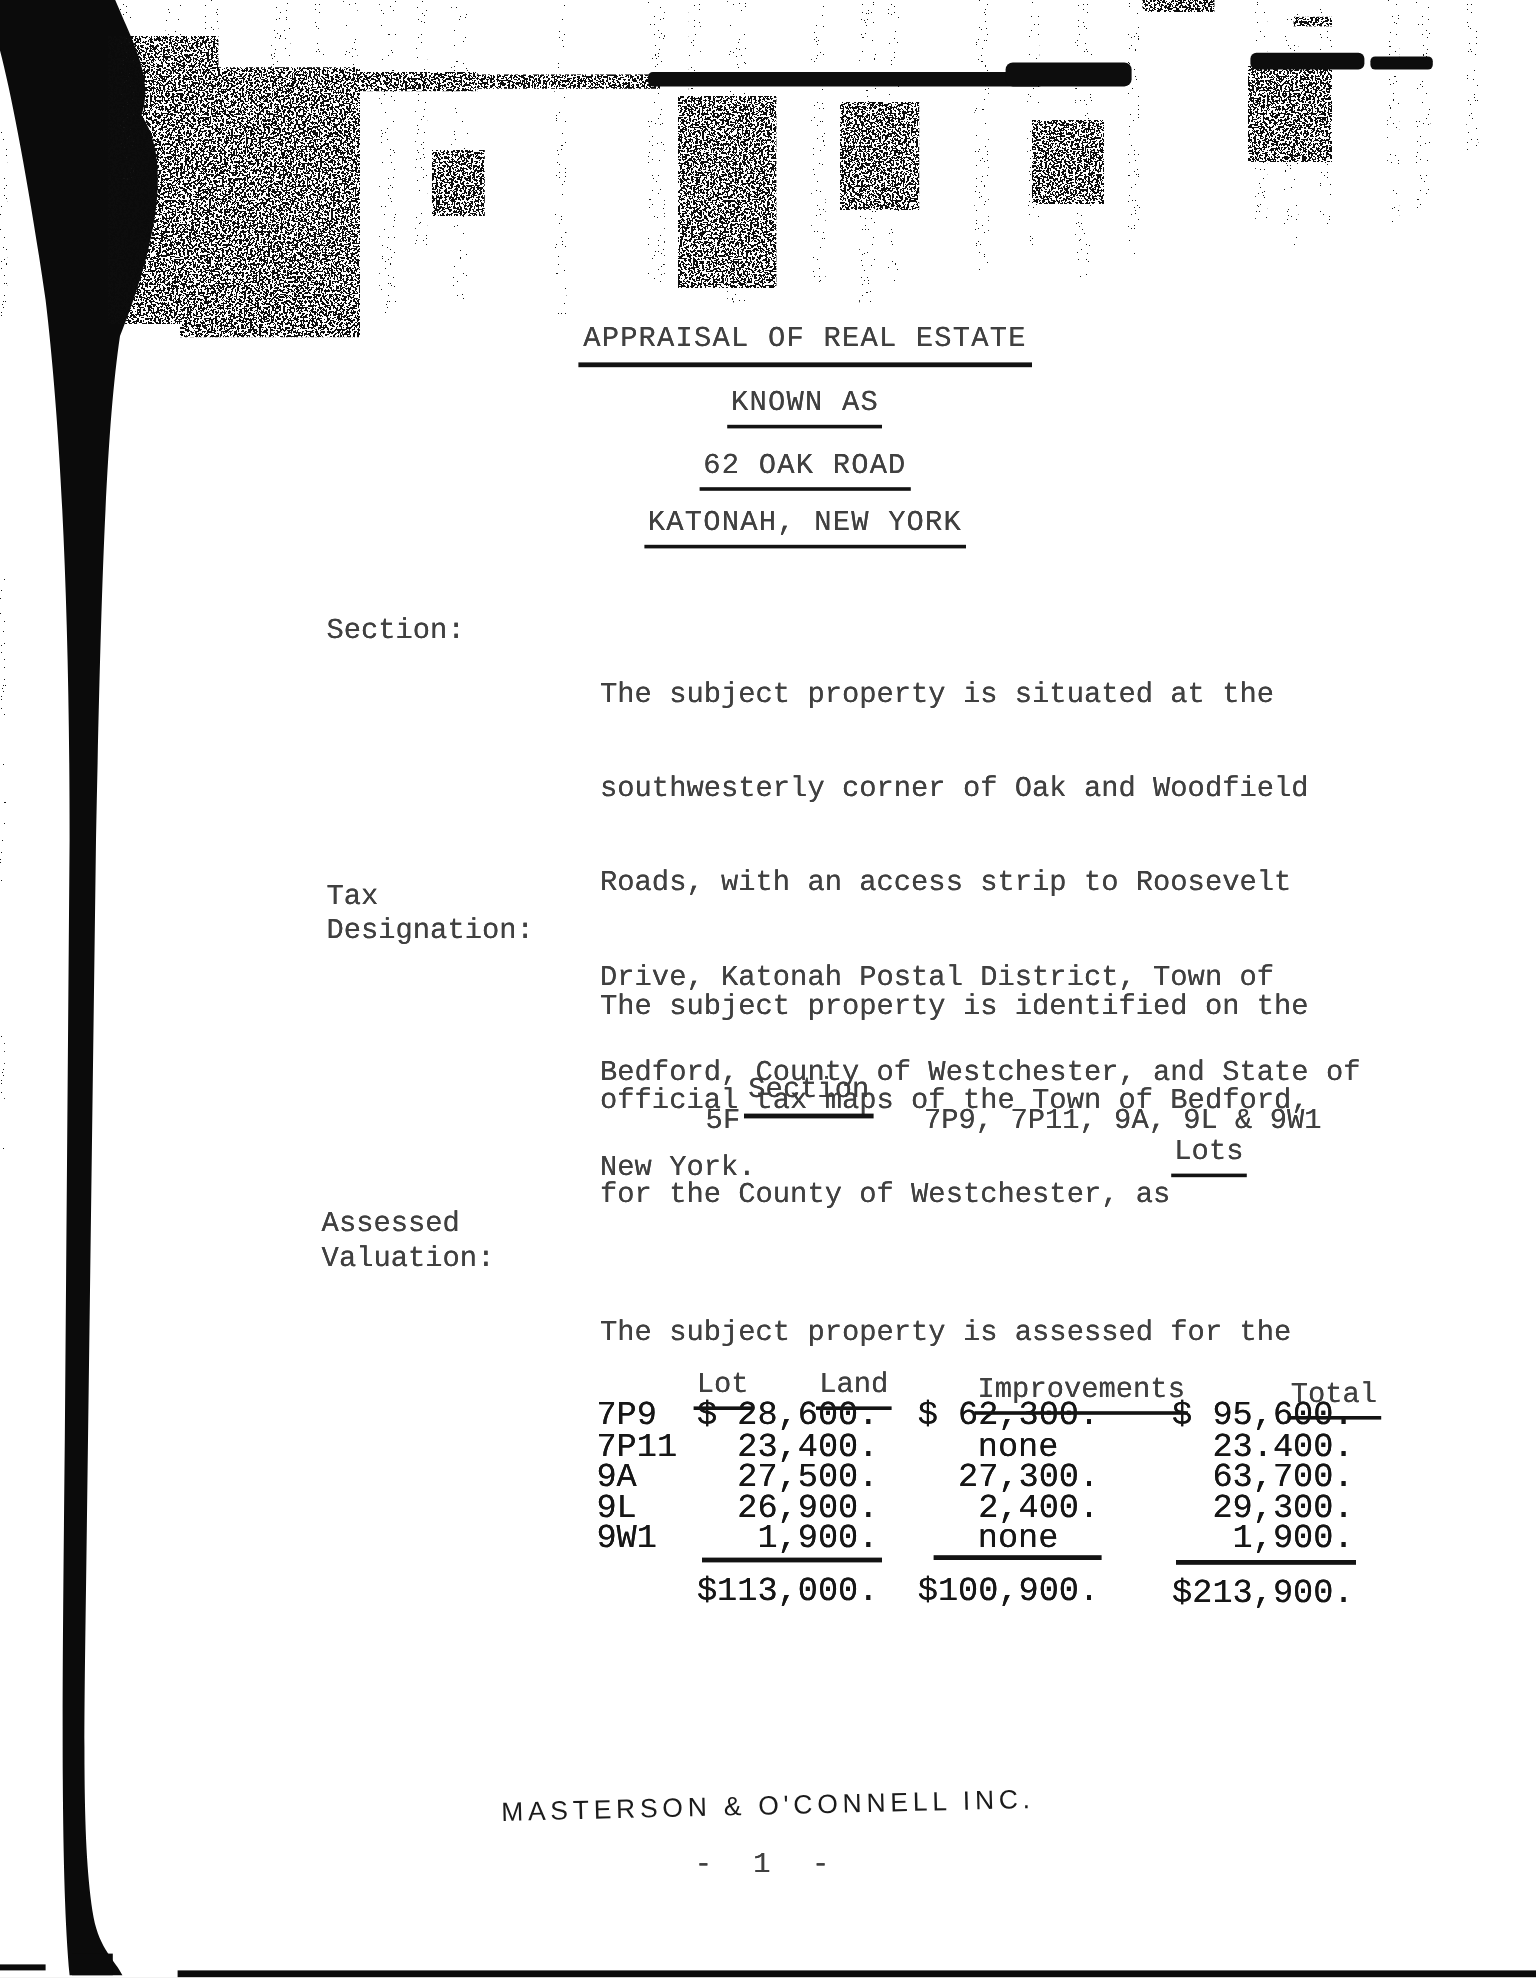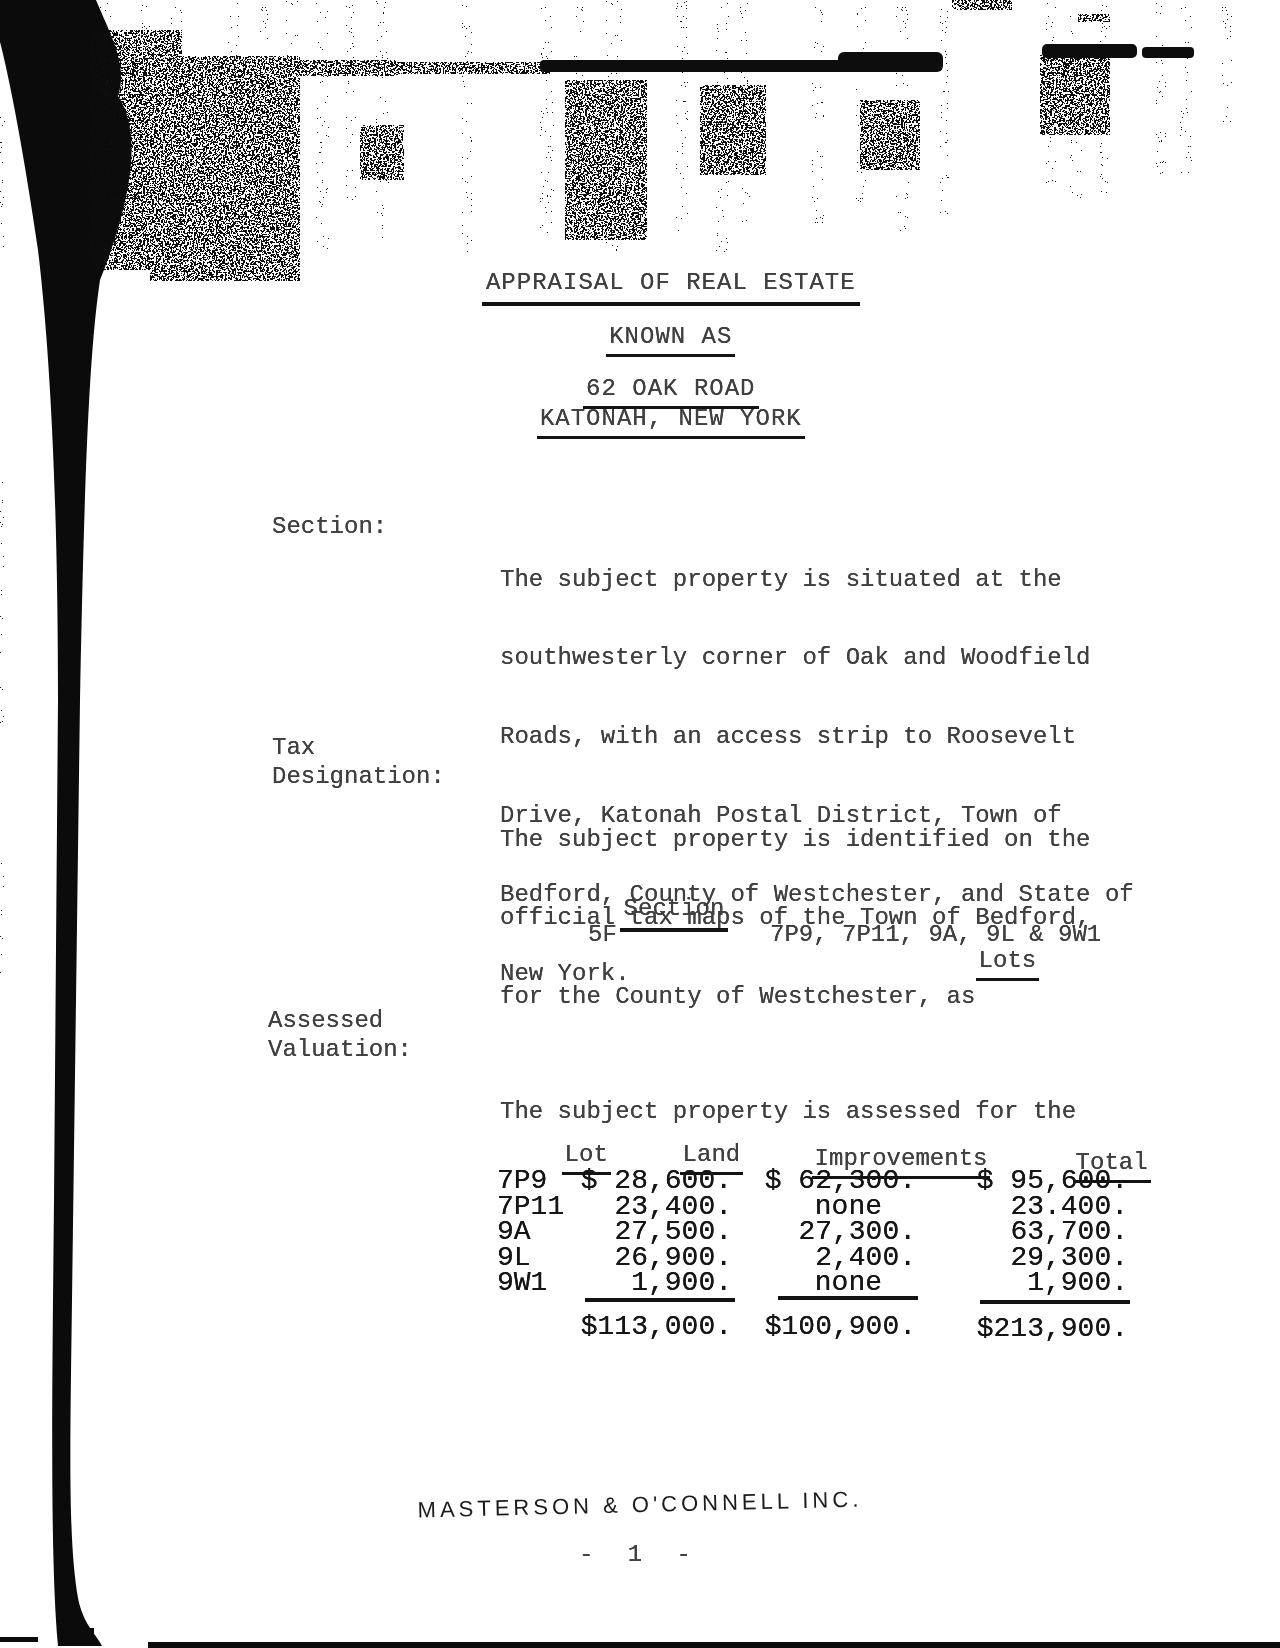--- a/index.html
+++ b/index.html
@@ -146,21 +146,21 @@
 
   <div class="t center ls1" style="top:244px">
     <span class="u4">APPRAISAL OF REAL ESTATE</span>
   </div>
   <div class="t center ls1" style="top:298px">
     <span class="u3">KNOWN AS</span>
   </div>
   <div class="t center ls1" style="top:350px">
     <span class="u3">62 OAK ROAD</span>
   </div>
-  <div class="t center ls1" style="top:380px">
+  <div class="t center ls1" style="top:398px">
     <span class="u3">KATONAH, NEW YORK</span>
   </div>
 
   <div class="t" style="left:272px;top:514px"></div>
   <div class="t" style="left:272px;top:514px">Section:</div>
   <div class="t" style="left:500px;top:514px">
     <div>The subject property is situated at the</div>
     <div>southwesterly corner of Oak and Woodfield</div>
     <div>Roads, with an access strip to Roosevelt</div>
     <div>Drive, Katonah Postal District, Town of</div>
@@ -184,21 +184,21 @@
   </div>
   <div class="t" style="left:588px;top:922px">5F</div>
   <div class="t" style="left:770px;top:922px">7P9, 7P11, 9A, 9L &amp; 9W1</div>
 
   <div class="t" style="left:268px;top:1008px">Assessed</div>
   <div class="t" style="left:268px;top:1037px">Valuation:</div>
   <div class="t" style="left:500px;top:1046px">
     <div>The subject property is assessed for the</div>
   </div>
 
-  <div class="t" style="left:504px;top:1116px">
+  <div class="t" style="left:520px;top:1116px">
     <span class="u3">Lot</span>
   </div>
   <div class="t" style="left:622px;top:1116px">
     <span class="u3">Land</span>
   </div>
   <div class="t" style="left:754px;top:1120px">
     <span class="u3">Improvements</span>
   </div>
   <div class="t" style="left:1015px;top:1124px">
     <span class="u3">Total</span>

